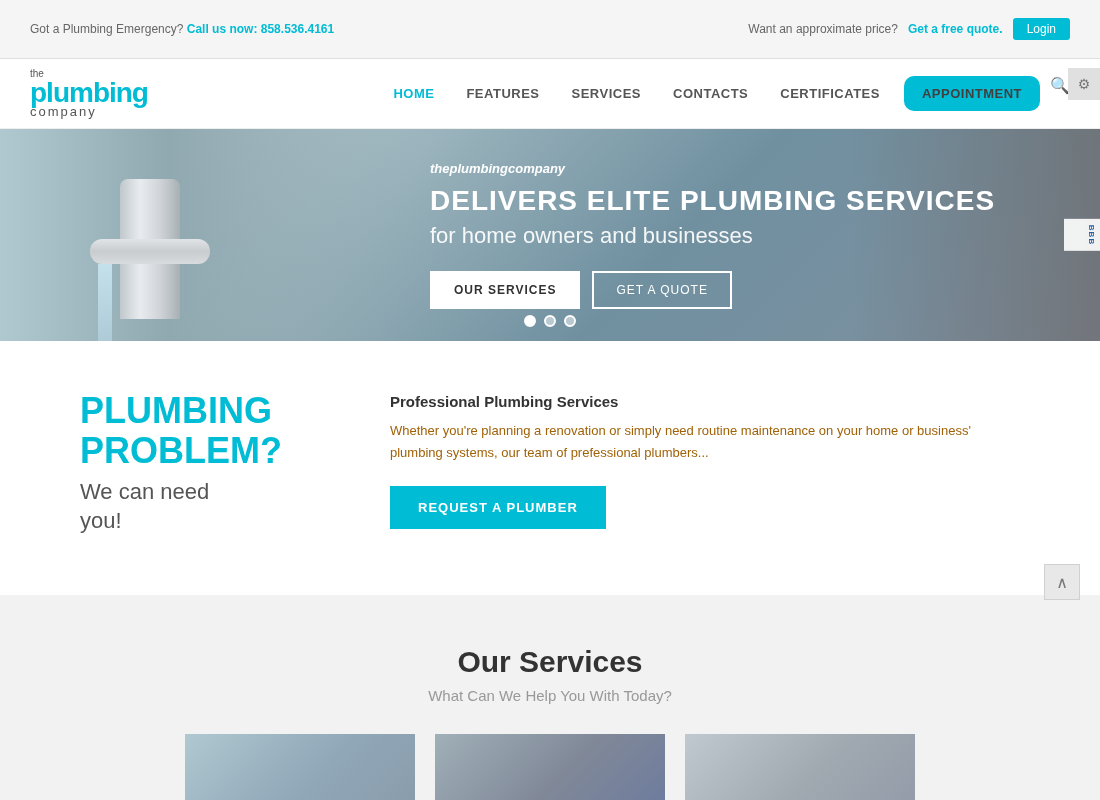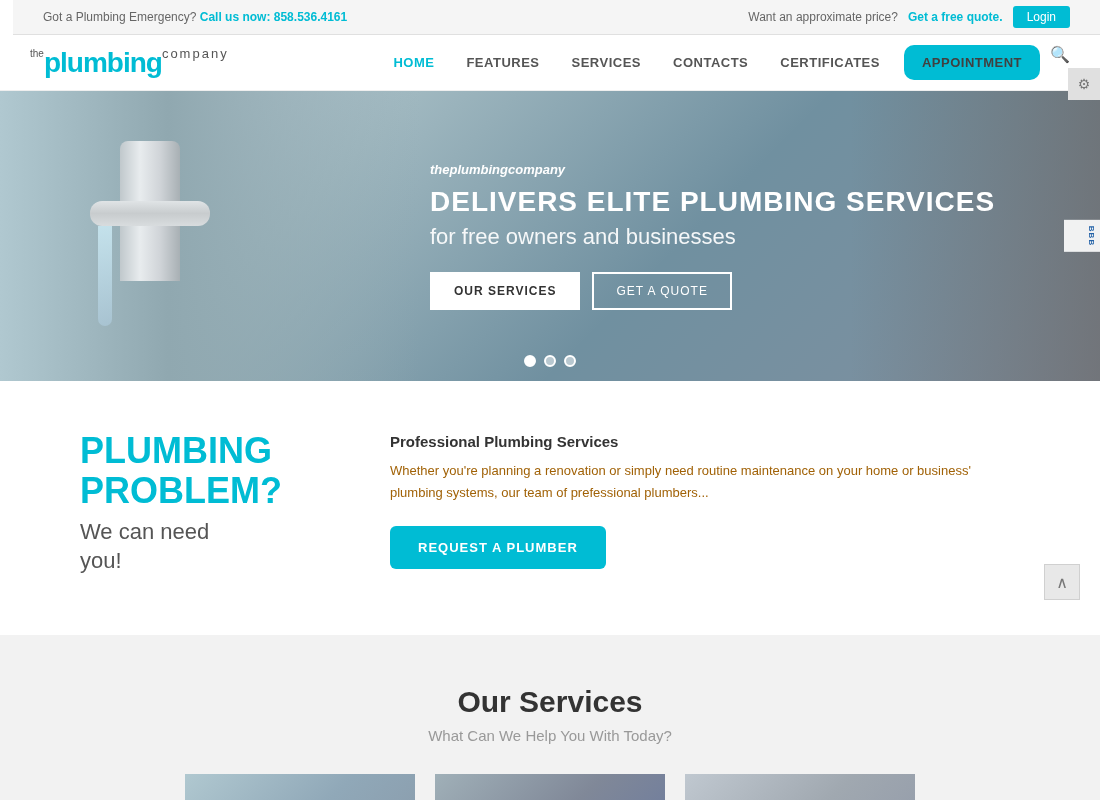--- a/index.html
+++ b/index.html
@@ -2,27 +2,26 @@
 <html><head>
   <meta charset="utf-8">
   <style>
     * { margin: 0; padding: 0; box-sizing: border-box; }
     body { font-family: 'Arial', sans-serif; width: 1100px; overflow-x: hidden; background: #fff; }
 
     
     .top-bar {
       background: #f5f5f5;
       border-bottom: 1px solid #e0e0e0;
-      padding: 6px 30px;
+      padding: 18px 30px;
       display: flex;
       justify-content: space-between;
       align-items: center;
       font-size: 12px;
       color: #666;
-      margin-left: 13px;
     }
     .top-bar .emergency { }
     .top-bar .emergency a { color: #00bcd4; text-decoration: none; font-weight: bold; }
     .top-bar .quote-section { display: flex; align-items: center; gap: 10px; }
     .top-bar .quote-section a { color: #00bcd4; text-decoration: none; font-weight: bold; }
     .login-btn {
       background: #00bcd4;
       color: #fff;
       border: none;
       padding: 4px 14px;
@@ -36,21 +35,21 @@
       background: #fff;
       padding: 10px 30px;
       display: flex;
       align-items: center;
       justify-content: space-between;
       border-bottom: 1px solid #eee;
       position: relative;
     }
     .logo {
       display: flex;
-      flex-direction: row;
+      flex-direction: column;
       line-height: 1;
     }
     .logo .the { font-size: 10px; color: #555; letter-spacing: 0; }
     .logo .plumbing { font-size: 28px; font-weight: 900; color: #00bcd4; letter-spacing: -1px; }
     .logo .company { font-size: 13px; color: #555; letter-spacing: 2px; margin-top: -2px; }
 
     nav {
       display: flex;
       align-items: flex-start;
       gap: 0;
@@ -101,21 +100,21 @@
       cursor: pointer;
       font-size: 14px;
       color: #777;
       z-index: 100;
     }
 
     
     .hero {
       position: relative;
       width: 100%;
-      height: 290px;
+      height: 212px;
       background: linear-gradient(to right, rgba(180,200,210,0.7) 0%, rgba(150,170,180,0.5) 100%);
       overflow: hidden;
       display: flex;
       align-items: center;
     }
     .hero-bg {
       position: absolute;
       top: 0; left: 0; right: 0; bottom: 0;
       background: linear-gradient(135deg, #c8d8e0 0%, #a0b8c0 30%, #7090a0 60%, #8090a0 100%);
       z-index: 0;
@@ -318,21 +317,21 @@
     .request-btn {
       background: #00bcd4;
       color: #fff;
       border: none;
       padding: 14px 28px;
       font-size: 13px;
       font-weight: 700;
       letter-spacing: 1px;
       text-transform: uppercase;
       cursor: pointer;
-      border-radius: 6px;
+      border-radius: 0;
     }
 
     
     .scroll-top {
       position: fixed;
       right: 20px;
       bottom: 200px;
       width: 36px;
       height: 36px;
       background: #e8e8e8;
@@ -439,21 +438,21 @@
     </div>
   </div>
 
   <div class="hero-right-overlay"></div>
 
   <div class="hero-content">
     <div class="hero-brand">
       <span>theplumbingcompany</span>
     </div>
     <div class="hero-headline">DELIVERS ELITE PLUMBING SERVICES</div>
-    <div class="hero-sub">for free owners and businesses</div>
+    <div class="hero-sub">for home owners and businesses</div>
     <div class="hero-buttons">
       <button class="btn-services">OUR SERVICES</button>
       <button class="btn-quote">GET A QUOTE</button>
     </div>
   </div>
 
   <div class="slide-dots">
     <div class="dot active"></div>
     <div class="dot"></div>
     <div class="dot"></div>

